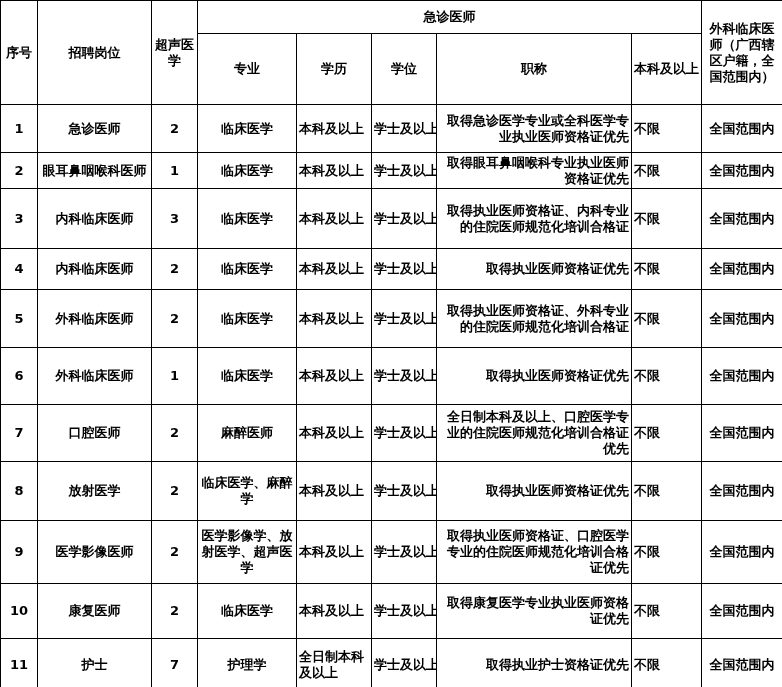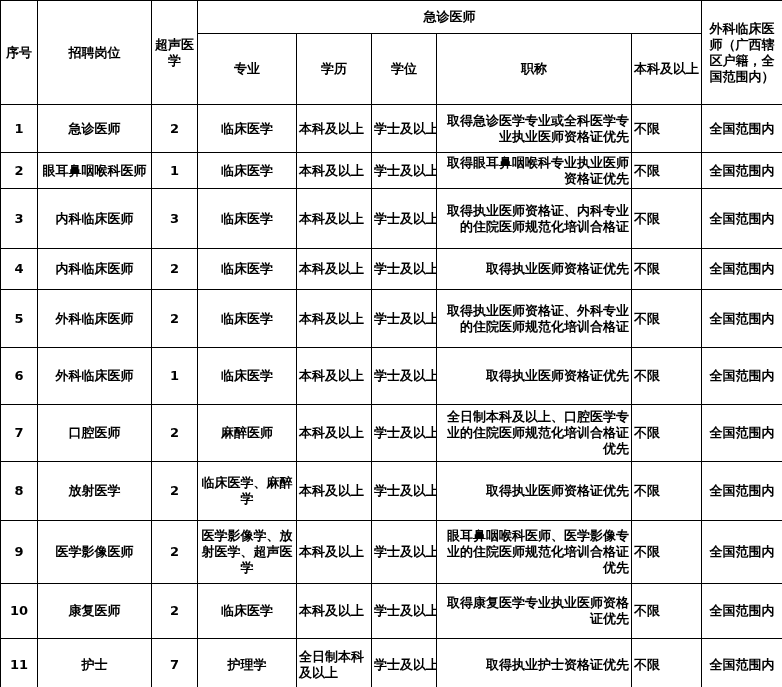--- a/index.html
+++ b/index.html
@@ -188,21 +188,21 @@
     <td class="c-exp">不限</td>
     <td class="c-scope">全国范围内</td>
   </tr>
         <tr>
     <td class="c-no">9</td>
     <td class="c-pos">医学影像医师</td>
     <td class="c-count">2</td>
     <td class="c-major">医学影像学、放射医学、超声医学</td>
     <td class="c-edu">本科及以上</td>
     <td class="c-degree">学士及以上</td>
-    <td class="c-title">眼耳鼻咽喉科医师、医学影像专业的住院医师规范化培训合格证优先</td>
+    <td class="c-title">取得执业医师资格证、口腔医学专业的住院医师规范化培训合格证优先</td>
     <td class="c-exp">不限</td>
     <td class="c-scope">全国范围内</td>
   </tr>
         <tr>
     <td class="c-no">10</td>
     <td class="c-pos">康复医师</td>
     <td class="c-count">2</td>
     <td class="c-major">临床医学</td>
     <td class="c-edu">本科及以上</td>
     <td class="c-degree">学士及以上</td>

